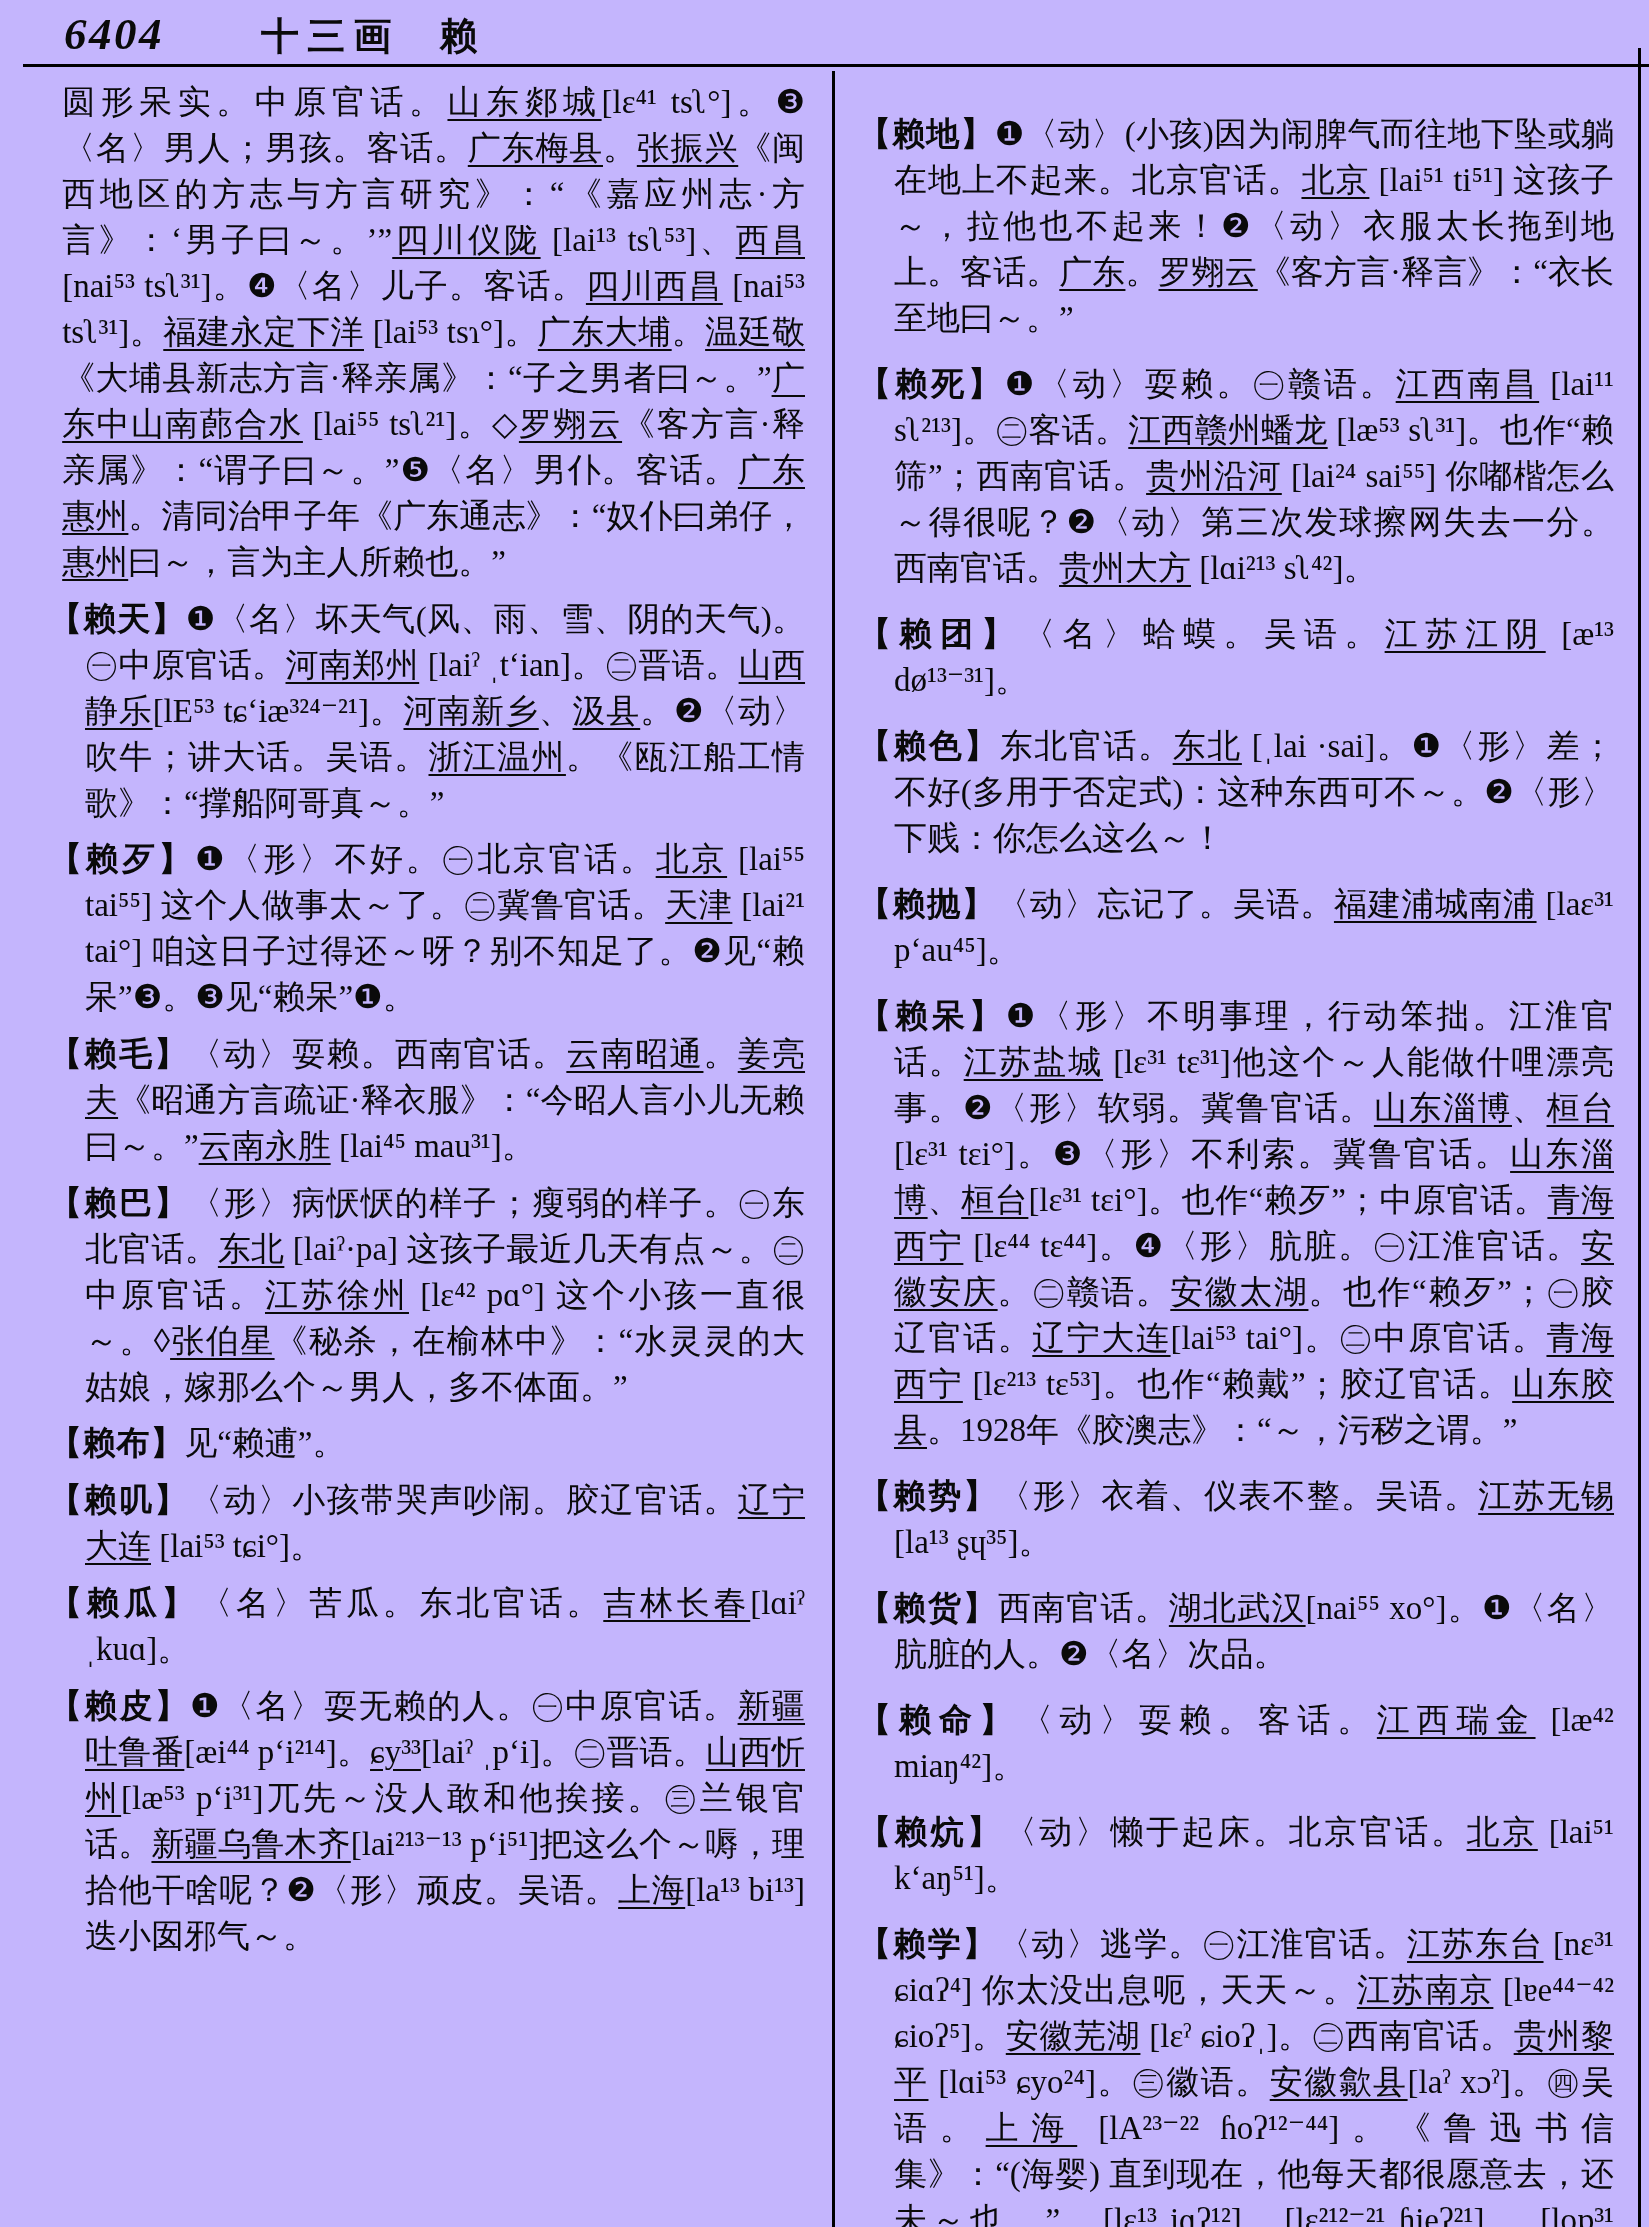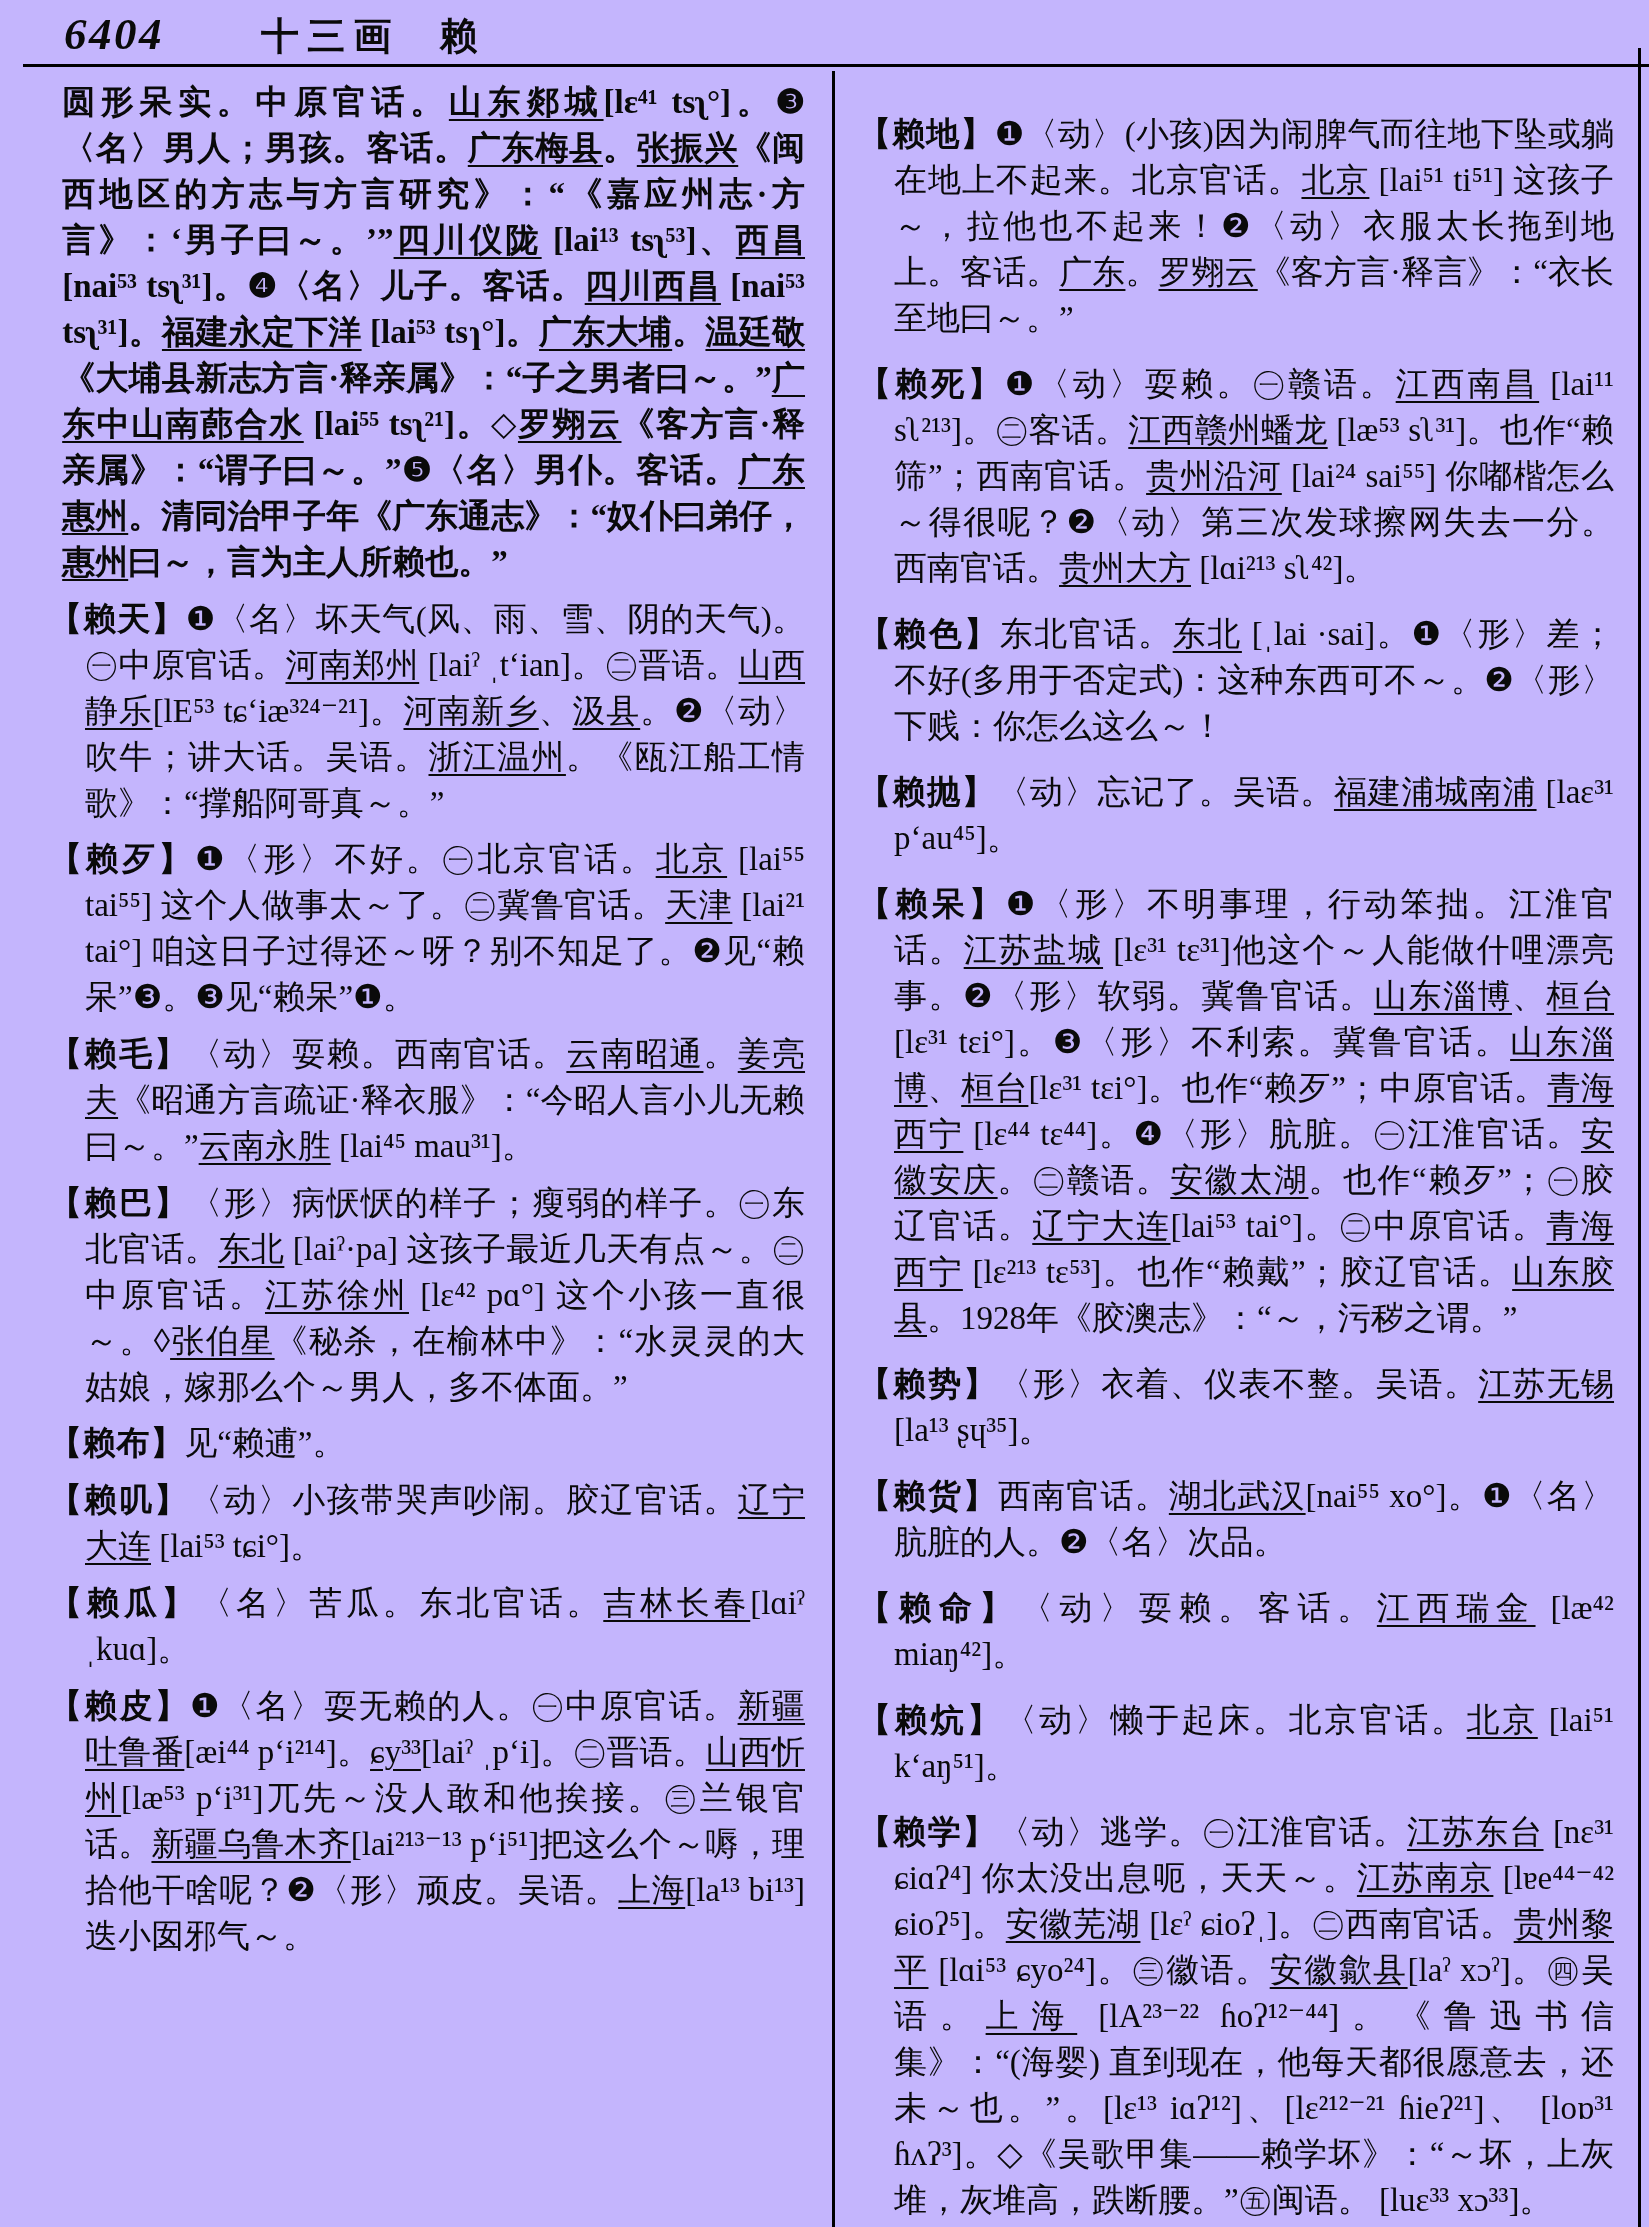--- a/index.html
+++ b/index.html
@@ -20,21 +20,21 @@
   .edge-line { position:absolute; left:1638px; top:48px; bottom:0; width:2.5px; background:#000; }
   .col {
     position:absolute; top:79px; width:756px;
     font-size:33px; line-height:46px;
     text-align:justify; text-justify:inter-character;
   }
   .col.left  { left:49px; }
   .col.right { left:858px; padding-top:11.5px; }
   .entry { padding-left:36px; text-indent:-36px; margin:0 0 10.7px 0; }
   .col.right .entry { margin-bottom:15.7px;margin-top:20px; }
-  .entry.continuation { padding-left:13.2px; text-indent:0;font-weight:bold; }
+  .entry.continuation { padding-left:13.2px; text-indent:0; }
   .head { font-weight:bold; letter-spacing:0.8px; }
   .u { text-decoration:underline; text-decoration-thickness:2.1px; text-underline-offset:5.8px; }
 </style>
 </head>
 <body>
 
 <div class="page">
 
   <div class="header">
     <span class="page-num">6404</span><span class="stroke">十三画</span><span class="headchar">赖</span>
@@ -51,20 +51,21 @@
       <div class="entry"><span class="head">【赖毛】</span><span>〈动〉耍赖。西南官话。<span class="u">云南昭通</span>。<span class="u">姜亮夫</span>《昭通方言疏证·释衣服》：“今昭人言小儿无赖曰～。”<span class="u">云南永胜</span> [lai⁴⁵ mau³¹]。</span></div>
       <div class="entry"><span class="head">【赖巴】</span><span>〈形〉病恹恹的样子；瘦弱的样子。㊀东北官话。<span class="u">东北</span> [laiˀ·pa] 这孩子最近几天有点～。㊁中原官话。<span class="u">江苏徐州</span> [lɛ⁴² pɑ°] 这个小孩一直很～。◊<span class="u">张伯星</span>《秘杀，在榆林中》：“水灵灵的大姑娘，嫁那么个～男人，多不体面。”</span></div>
       <div class="entry"><span class="head">【赖布】</span><span>见“赖逋”。</span></div>
       <div class="entry"><span class="head">【赖叽】</span><span>〈动〉小孩带哭声吵闹。胶辽官话。<span class="u">辽宁大连</span> [lai⁵³ tɕi°]。</span></div>
       <div class="entry"><span class="head">【赖瓜】</span><span>〈名〉苦瓜。东北官话。<span class="u">吉林长春</span>[lɑiˀ ˌkuɑ]。</span></div>
       <div class="entry"><span class="head">【赖皮】</span><span>❶〈名〉耍无赖的人。㊀中原官话。<span class="u">新疆吐鲁番</span>[æi⁴⁴ pʻi²¹⁴]。<span class="u">ɕy³³</span>[laiˀ ˌpʻi]。㊁晋语。<span class="u">山西忻州</span>[læ⁵³ pʻi³¹]兀先～没人敢和他挨接。㊂兰银官话。<span class="u">新疆乌鲁木齐</span>[lai²¹³⁻¹³ pʻi⁵¹]把这么个～嗕，理拾他干啥呢？❷〈形〉顽皮。吴语。<span class="u">上海</span>[la¹³ bi¹³] 迭小囡邪气～。</span></div>
     </div>
   <div class="col right">
       <div class="entry"><span class="head">【赖地】</span><span>❶〈动〉(小孩)因为闹脾气而往地下坠或躺在地上不起来。北京官话。<span class="u">北京</span> [lai⁵¹ ti⁵¹] 这孩子～，拉他也不起来！❷〈动〉衣服太长拖到地上。客话。<span class="u">广东</span>。<span class="u">罗翙云</span>《客方言·释言》：“衣长至地曰～。”</span></div>
       <div class="entry"><span class="head">【赖死】</span><span>❶〈动〉耍赖。㊀赣语。<span class="u">江西南昌</span> [lai¹¹ sʅ²¹³]。㊁客话。<span class="u">江西赣州蟠龙</span> [læ⁵³ sʅ³¹]。也作“赖筛”；西南官话。<span class="u">贵州沿河</span> [lai²⁴ sai⁵⁵] 你嘟楷怎么～得很呢？❷〈动〉第三次发球擦网失去一分。西南官话。<span class="u">贵州大方</span> [lɑi²¹³ sʅ⁴²]。</span></div>
+      <div class="entry"><span class="head">【赖团】</span><span>〈名〉蛤蟆。吴语。<span class="u">江苏江阴</span> [æ¹³ dø¹³⁻³¹]。</span></div>
       <div class="entry"><span class="head">【赖色】</span><span>东北官话。<span class="u">东北</span> [ˌlai ·sai]。❶〈形〉差；不好(多用于否定式)：这种东西可不～。❷〈形〉下贱：你怎么这么～！</span></div>
       <div class="entry"><span class="head">【赖抛】</span><span>〈动〉忘记了。吴语。<span class="u">福建浦城南浦</span> [laɛ³¹ pʻau⁴⁵]。</span></div>
       <div class="entry"><span class="head">【赖呆】</span><span>❶〈形〉不明事理，行动笨拙。江淮官话。<span class="u">江苏盐城</span> [lɛ³¹ tɛ³¹]他这个～人能做什哩漂亮事。❷〈形〉软弱。冀鲁官话。<span class="u">山东淄博</span>、<span class="u">桓台</span> [lɛ³¹ tɛi°]。❸〈形〉不利索。冀鲁官话。<span class="u">山东淄博</span>、<span class="u">桓台</span>[lɛ³¹ tɛi°]。也作“赖歹”；中原官话。<span class="u">青海西宁</span> [lɛ⁴⁴ tɛ⁴⁴]。❹〈形〉肮脏。㊀江淮官话。<span class="u">安徽安庆</span>。㊁赣语。<span class="u">安徽太湖</span>。也作“赖歹”；㊀胶辽官话。<span class="u">辽宁大连</span>[lai⁵³ tai°]。㊁中原官话。<span class="u">青海西宁</span> [lɛ²¹³ tɛ⁵³]。也作“赖戴”；胶辽官话。<span class="u">山东胶县</span>。1928年《胶澳志》：“～，污秽之谓。”</span></div>
       <div class="entry"><span class="head">【赖势】</span><span>〈形〉衣着、仪表不整。吴语。<span class="u">江苏无锡</span> [la¹³ ʂɥ³⁵]。</span></div>
       <div class="entry"><span class="head">【赖货】</span><span>西南官话。<span class="u">湖北武汉</span>[nai⁵⁵ xo°]。❶〈名〉肮脏的人。❷〈名〉次品。</span></div>
       <div class="entry"><span class="head">【赖命】</span><span>〈动〉耍赖。客话。<span class="u">江西瑞金</span> [læ⁴² miaŋ⁴²]。</span></div>
       <div class="entry"><span class="head">【赖炕】</span><span>〈动〉懒于起床。北京官话。<span class="u">北京</span> [lai⁵¹ kʻaŋ⁵¹]。</span></div>
       <div class="entry"><span class="head">【赖学】</span><span>〈动〉逃学。㊀江淮官话。<span class="u">江苏东台</span> [nɛ³¹ ɕiɑʔ⁴] 你太没出息呃，天天～。<span class="u">江苏南京</span> [lɐe⁴⁴⁻⁴² ɕioʔ⁵]。<span class="u">安徽芜湖</span> [lɛˀ ɕioʔˌ]。㊁西南官话。<span class="u">贵州黎平</span> [lɑi⁵³ ɕyo²⁴]。㊂徽语。<span class="u">安徽歙县</span>[laˀ xɔˀ]。㊃吴语。<span class="u">上海</span> [lA²³⁻²² ɦoʔ¹²⁻⁴⁴]。《鲁迅书信集》：“(海婴) 直到现在，他每天都很愿意去，还未～也。”。[lɛ¹³ iɑʔ¹²]、[lɛ²¹²⁻²¹ ɦieʔ²¹]、 [loɒ³¹ ɦʌʔ³]。◇《吴歌甲集——赖学坏》：“～坏，上灰堆，灰堆高，跌断腰。”㊄闽语。 [luɛ³³ xɔ³³]。</span></div>
     </div>
 

